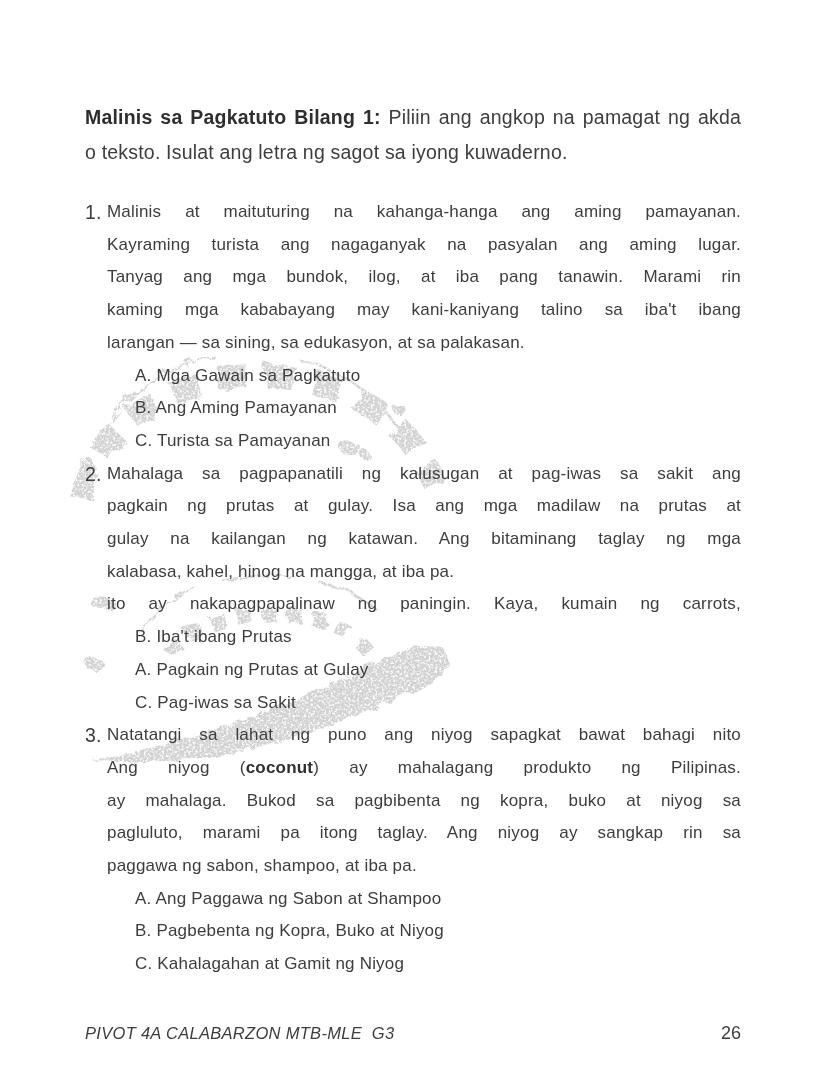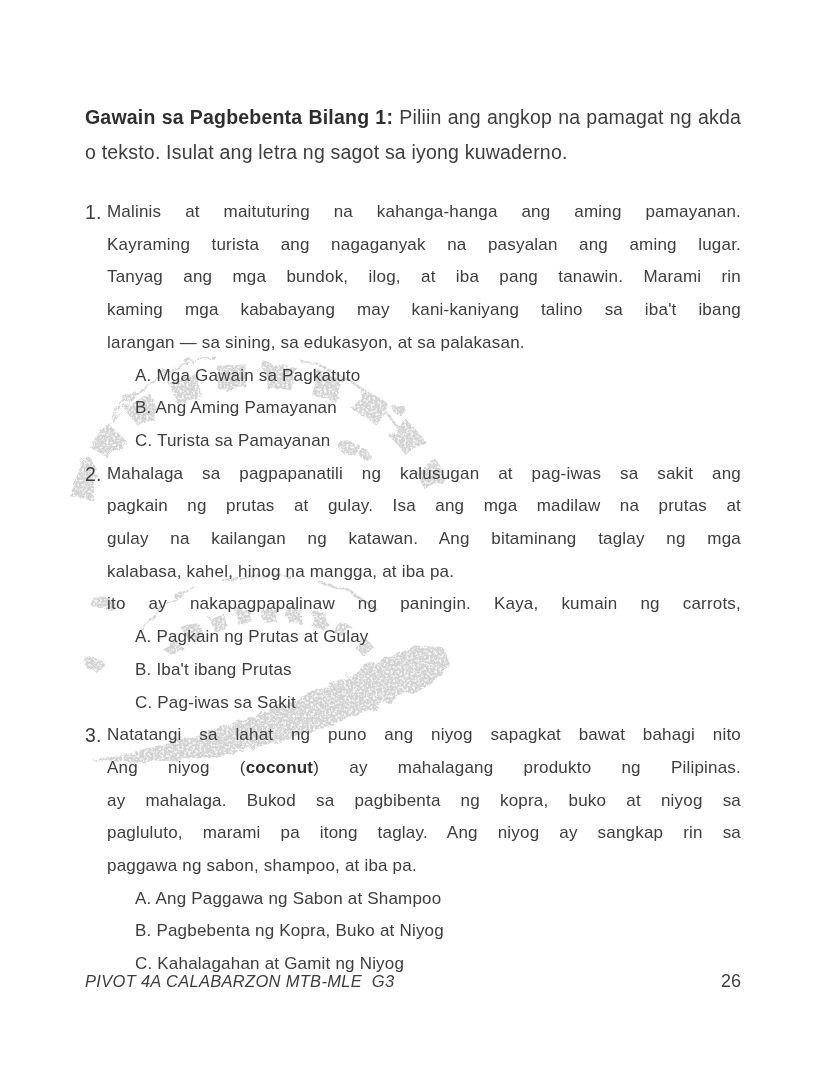--- a/index.html
+++ b/index.html
@@ -41,21 +41,21 @@
   }
   .line {
     font-size: 17px;
     line-height: 32.7px;
     letter-spacing: 0.2px;
   }
   .choices { margin-left: 28px; }
   .footer {
     position: absolute;
     left: 85px;
-    top: 970px;
+    top: 1022px;
     width: 656px;
     line-height: 22px;
   }
   .footer-left {
     font-style: italic;
     font-size: 16.5px;
     letter-spacing: 0.3px;
     white-space: pre;
   }
   .footer-page {
@@ -97,21 +97,21 @@
         <ellipse cx="362" cy="452" rx="5" ry="4"></ellipse>
         <ellipse cx="85" cy="462" rx="8" ry="6"></ellipse>
         <ellipse cx="398" cy="408" rx="7" ry="5"></ellipse>
       </g>
     </g>
   </svg>
 
   <div class="content">
 
     <div class="hline just">
-      <b>Gawain sa Pagbebenta Bilang 1:</b>
+      <b>Malinis sa Pagkatuto Bilang 1:</b>
       <span>Piliin ang angkop na pamagat ng akda</span>
     </div>
     <div class="hline">o teksto. Isulat ang letra ng sagot sa iyong kuwaderno.</div>
 
     <div class="items">
 
       <div class="item">
         <span class="num">1.</span>
         <div class="line just">Malinis at maituturing na kahanga-hanga ang aming pamayanan.</div>
         <div class="line just">Kayraming turista ang nagaganyak na pasyalan ang aming lugar.</div>
@@ -126,22 +126,22 @@
       </div>
 
       <div class="item">
         <span class="num">2.</span>
         <div class="line just">Mahalaga sa pagpapanatili ng kalusugan at pag-iwas sa sakit ang</div>
         <div class="line just">pagkain ng prutas at gulay.  Isa ang mga madilaw na prutas at</div>
         <div class="line just">gulay na kailangan ng katawan.  Ang bitaminang taglay ng mga</div>
         <div class="line">kalabasa, kahel, hinog na mangga, at iba pa.</div>
         <div class="line just">ito ay nakapagpapalinaw ng paningin.  Kaya, kumain ng carrots,</div>
         <div class="choices">
+          <div class="line">B. Iba't ibang Prutas</div>
           <div class="line">A. Pagkain ng Prutas at Gulay</div>
-          <div class="line">B. Iba't ibang Prutas</div>
           <div class="line">C. Pag-iwas sa Sakit</div>
         </div>
       </div>
 
       <div class="item">
         <span class="num">3.</span>
         <div class="line just">Natatangi sa lahat ng puno ang niyog sapagkat bawat bahagi nito</div>
         <div class="line just"><span>Ang niyog (</span><b>coconut</b><span>) ay mahalagang produkto ng Pilipinas.</span></div>
         <div class="line just">ay mahalaga. Bukod sa pagbibenta ng kopra, buko at niyog sa</div>
         <div class="line just">pagluluto, marami pa itong taglay. Ang niyog ay sangkap rin sa</div>

